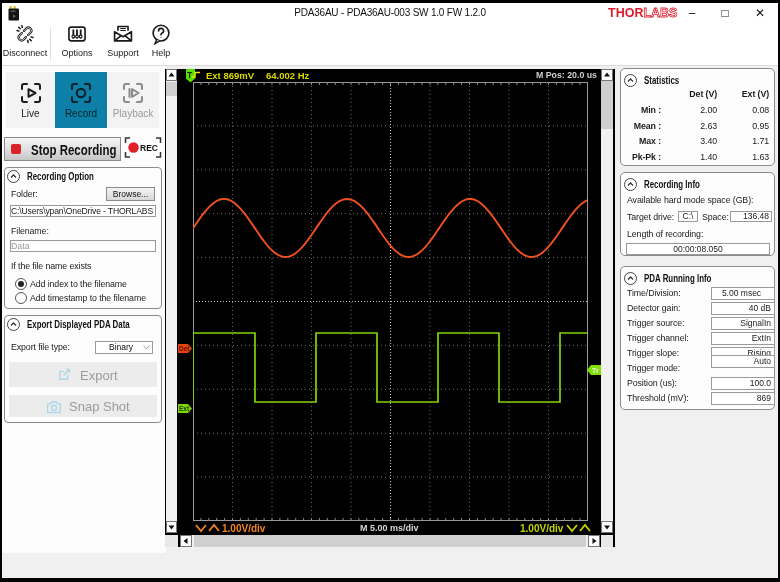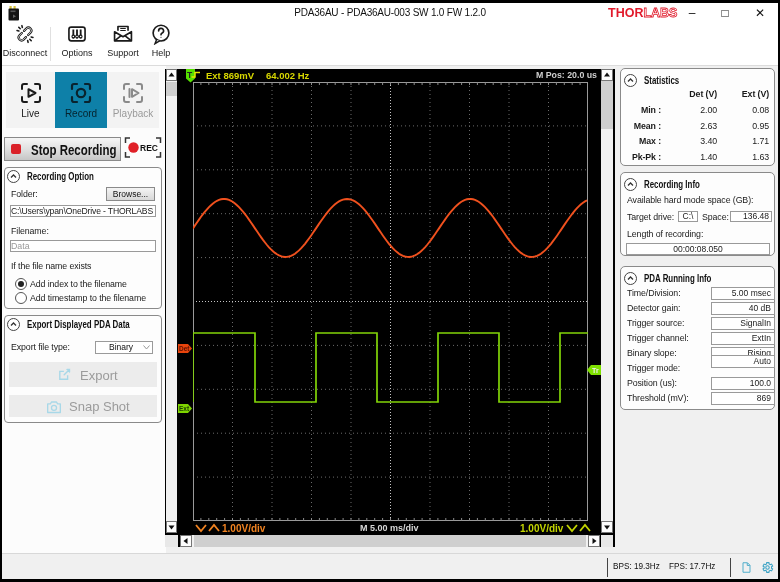--- a/index.html
+++ b/index.html
@@ -335,44 +335,30 @@
   </div>
 
   <div class="rbox" style="top:263px;height:142px;">
     <div class="ghead">
       <span class="chev"><svg width="11" height="11" viewBox="0 0 11 11" fill="none" stroke="#333" stroke-width="1.3">
             <path d="M3 6.5 L5.5 4 L8 6.5"></path>
           </svg></span>
       <span class="gtitle">PDA Running Info</span>
     </div>
     <div class="rlabel" style="left:6px;top:21px;">Time/Division:</div>
-    <div class="vbox" style="left:90px;top:20px;width:59px;height:11px;line-height:11px;padding-right:3px;">5.00 msec</div>
+    <div class="vbox" style="left:90px;top:20px;width:59px;height:11px;line-height:11px;padding-right:3px;text-align:center;">5.00 msec</div>
     <div class="rlabel" style="left:6px;top:36px;">Detector gain:</div>
     <div class="vbox" style="left:90px;top:35px;width:59px;height:11px;line-height:11px;padding-right:3px;">40 dB</div>
     <div class="rlabel" style="left:6px;top:51px;">Trigger source:</div>
     <div class="vbox" style="left:90px;top:50px;width:59px;height:11px;line-height:11px;padding-right:3px;">SignalIn</div>
     <div class="rlabel" style="left:6px;top:66px;">Trigger channel:</div>
     <div class="vbox" style="left:90px;top:65px;width:59px;height:11px;line-height:11px;padding-right:3px;">ExtIn</div>
-    <div class="rlabel" style="left:6px;top:81px;">Binary slope:</div>
+    <div class="rlabel" style="left:6px;top:81px;">Trigger slope:</div>
     <div class="vbox" style="left:90px;top:80px;width:59px;height:11px;line-height:11px;padding-right:3px;">Rising</div>
     <div class="rlabel" style="left:6px;top:96px;">Trigger mode:</div>
     <div class="vbox" style="left:90px;top:88px;width:59px;height:11px;line-height:11px;padding-right:3px;">Auto</div>
     <div class="rlabel" style="left:6px;top:111px;">Position (us):</div>
     <div class="vbox" style="left:90px;top:110px;width:59px;height:11px;line-height:11px;padding-right:3px;">100.0</div>
     <div class="rlabel" style="left:6px;top:126px;">Threshold (mV):</div>
     <div class="vbox" style="left:90px;top:125px;width:59px;height:11px;line-height:11px;padding-right:3px;">869</div>
   </div>
 
-  <div id="statusbar">
-    <div class="abs" style="left:605px;top:4px;width:1px;height:19px;background:#444;"></div>
-    <div class="abs" style="left:611px;top:8px;font-size:8.2px;color:#111;">BPS: 19.3Hz</div>
-    <div class="abs" style="left:667px;top:8px;font-size:8.2px;color:#111;">FPS: 17.7Hz</div>
-    <div class="abs" style="left:728px;top:4px;width:1px;height:19px;background:#444;"></div>
-    <svg class="abs" style="left:738px;top:7px;" width="12" height="13" viewBox="0 0 24 24" fill="none" stroke="#51aecb" stroke-width="2">
-      <path d="M6 2.5 h9 l5 5 V21.5 H6 Z" stroke-linejoin="round"></path>
-      <path d="M14.5 3 v5 h5"></path>
-    </svg>
-    <svg class="abs" style="left:759px;top:7px;" width="13" height="13" viewBox="0 0 24 24" fill="none" stroke="#3ba2c4" stroke-width="2">
-      <circle cx="12" cy="12" r="3.2"></circle>
-      <path d="M19.5 12a7.5 7.5 0 0 0-.1-1.2l2.1-1.6-2-3.5-2.5 1a7.6 7.6 0 0 0-2-1.2L14.6 3h-4l-.4 2.5a7.6 7.6 0 0 0-2 1.2l-2.5-1-2 3.5 2.1 1.6a7.5 7.5 0 0 0 0 2.4L3.7 14.8l2 3.5 2.5-1a7.6 7.6 0 0 0 2 1.2l.4 2.5h4l.4-2.5a7.6 7.6 0 0 0 2-1.2l2.5 1 2-3.5-2.1-1.6c.06-.4.1-.8.1-1.2z"></path>
-    </svg>
-  </div>
 </div>
 
 </body></html>

